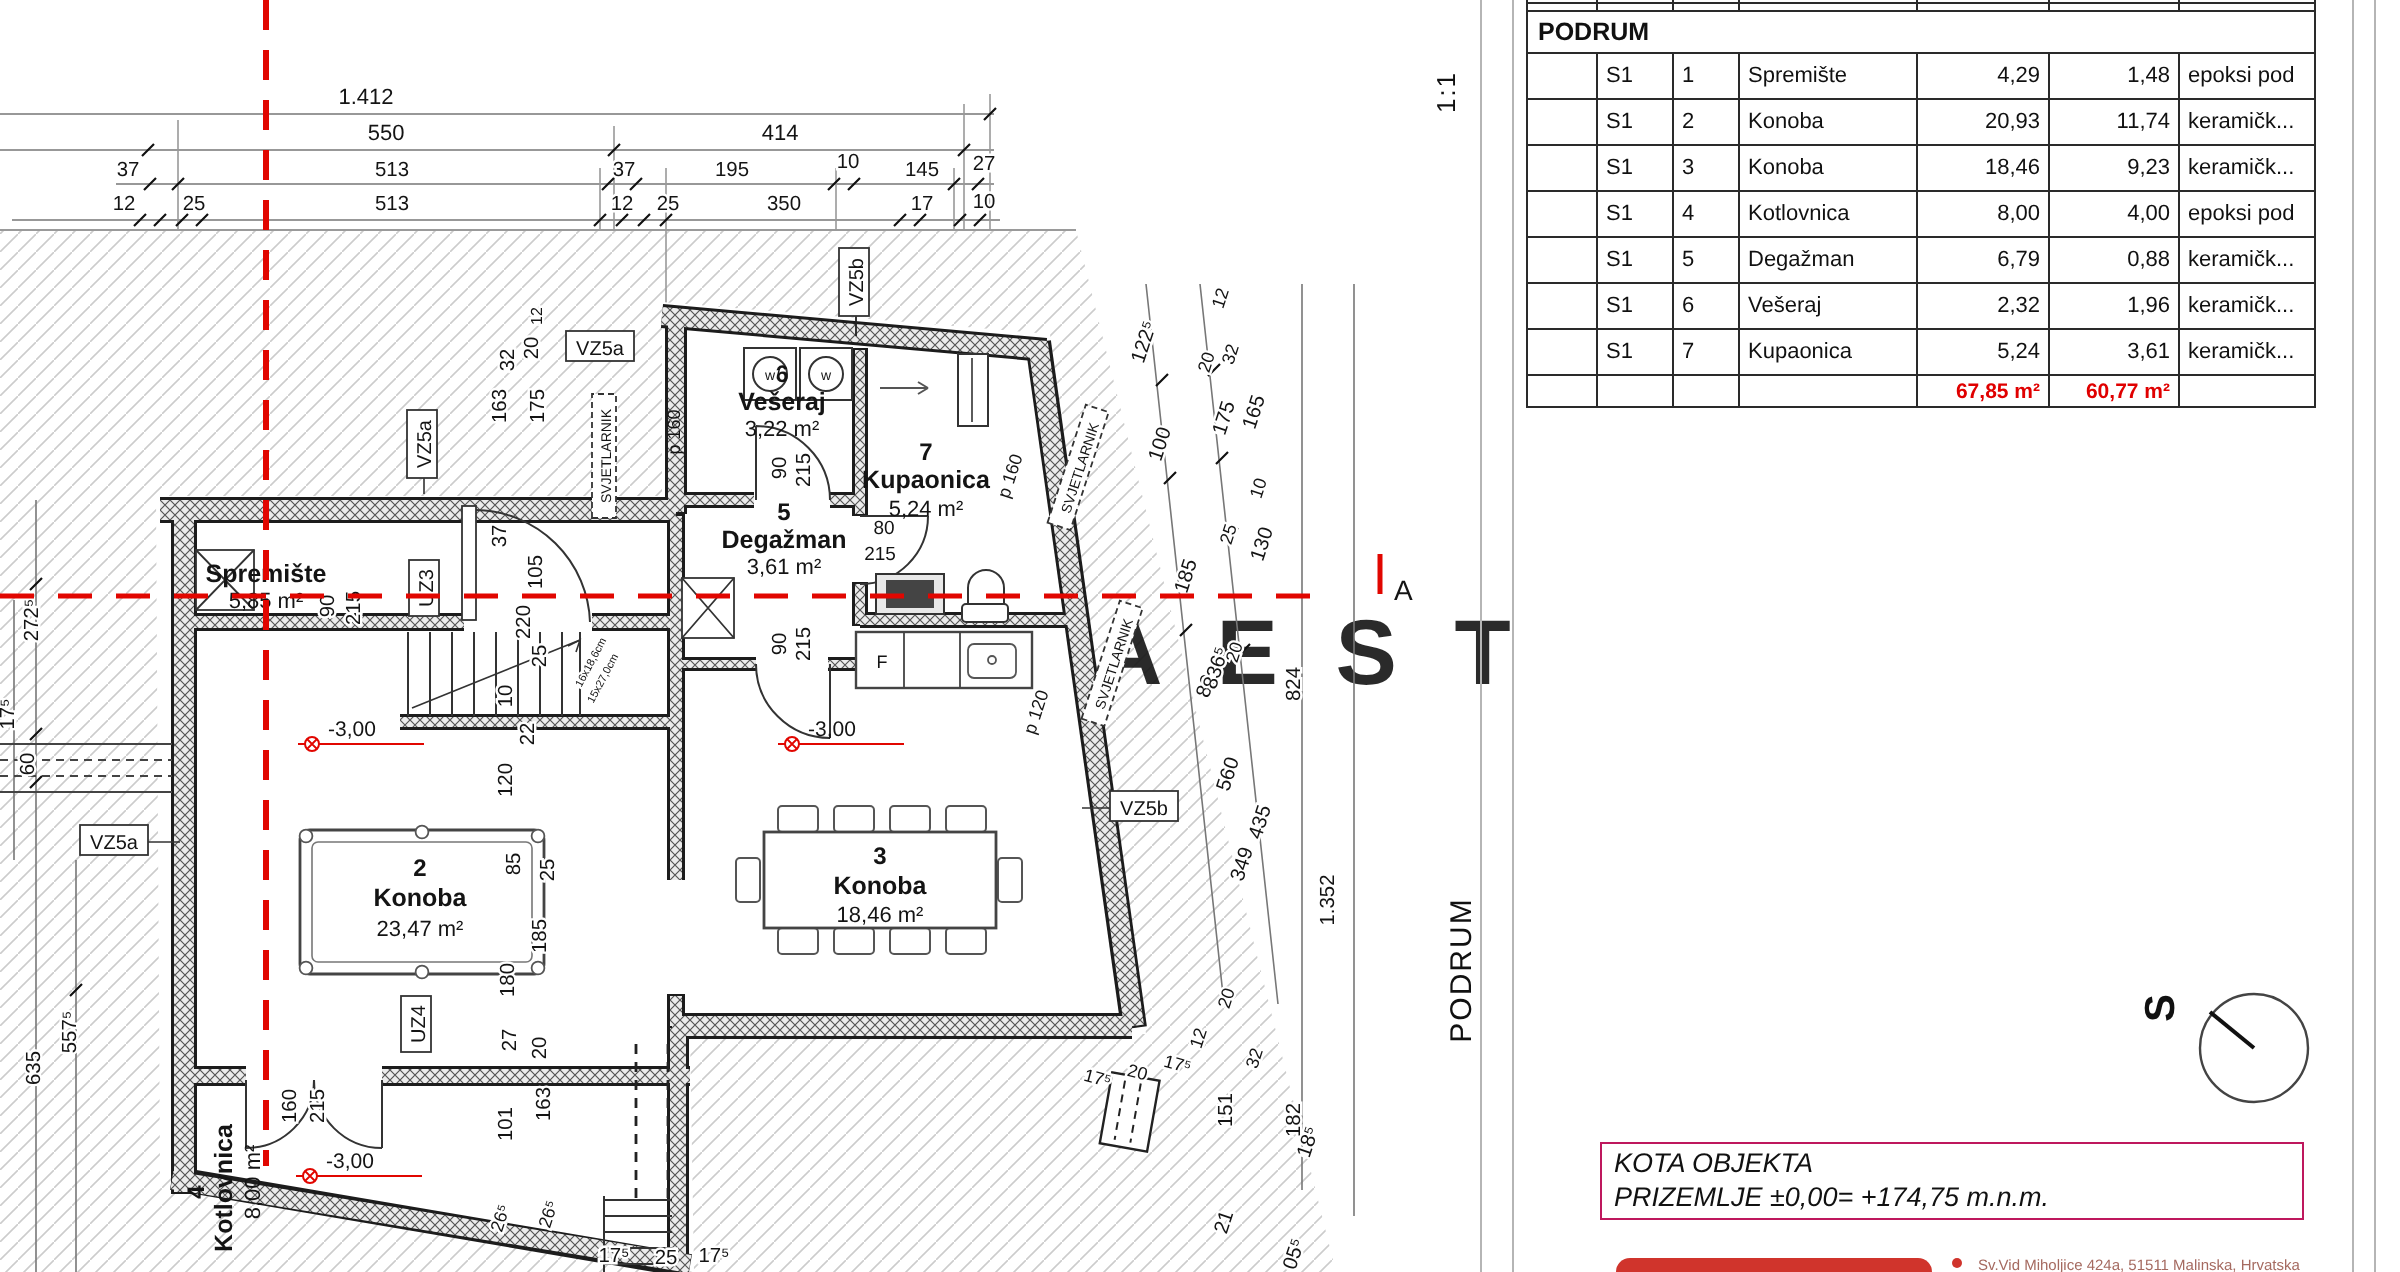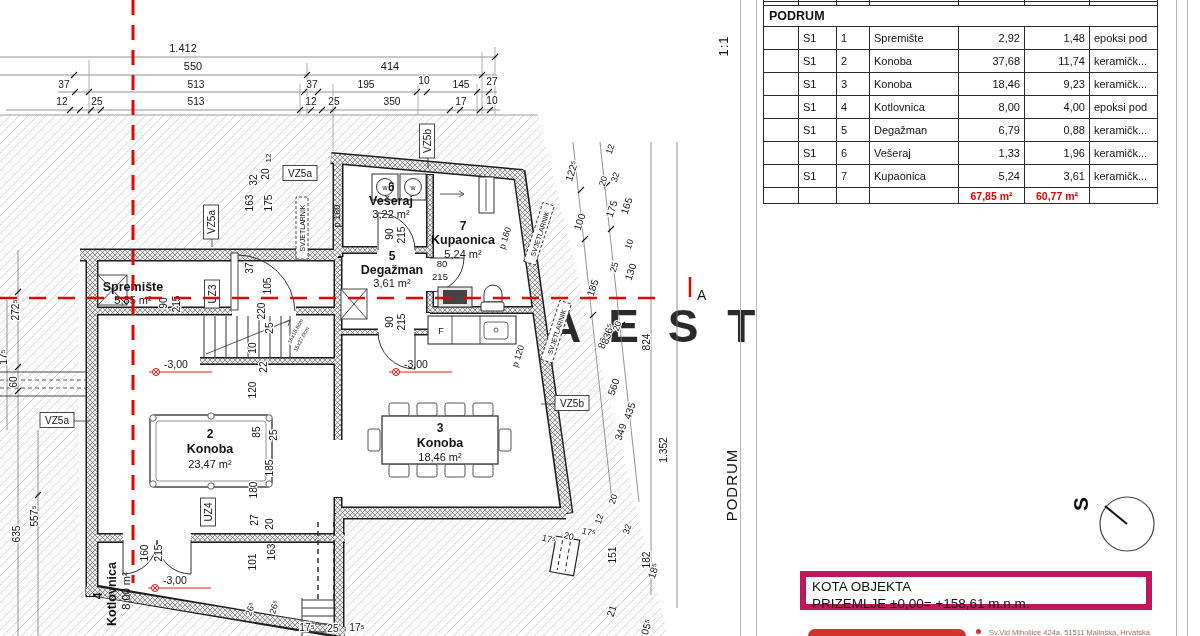--- a/index.html
+++ b/index.html
@@ -10,25 +10,25 @@
   .dim{stroke:#fff;stroke-width:2.4px;paint-order:stroke;fill:#141414;}
   .vline{position:absolute;top:0;width:1px;height:636px;background:#b5b5b5;}
   .stub{position:absolute;top:0;width:1px;height:5px;background:#2a2a2a;}
   
   #roomtable{position:absolute;left:763px;top:5px;border-collapse:collapse;table-layout:fixed;}
   #roomtable td{border:1px solid #2a2a2a;height:22px;padding:0 4px;font-size:11px;
                 white-space:nowrap;overflow:hidden;vertical-align:middle;}
   #roomtable td.hd{font-weight:bold;font-size:12.5px;height:20px;padding-left:5px;}
   #roomtable td.cc{text-align:left;}
   #roomtable td.rr{text-align:right;}
-  #roomtable td.tot{color:#e00000;font-weight:bold;text-align:center;height:15px;font-size:10.5px;}
+  #roomtable td.tot{color:#e00000;font-weight:bold;text-align:right;height:15px;font-size:10.5px;}
   #roomtable td.short{height:15px;}
   
-  #kota{position:absolute;left:800px;top:571px;width:352px;height:39px;border:6px solid #be185d;
-        padding:1px 0 0 6px;box-sizing:border-box;}
+  #kota{position:absolute;left:800px;top:571px;width:352px;height:39px;border:1px solid #be185d;
+        padding:1px 0 0 6px;box-sizing:border-box;font-style:italic;}
   #kota div{font-size:13.5px;line-height:17px;}
   
   .rot{position:absolute;transform:translate(-50%,-50%) rotate(-90deg);white-space:nowrap;}
   #sideTitle{left:731px;top:485px;font-size:15px;letter-spacing:1px;}
   #scaleLbl{left:723px;top:46px;font-size:13px;letter-spacing:1px;}
   #compassS{left:1081px;top:504px;font-size:21px;font-weight:bold;}
   
   #logo{position:absolute;left:808px;top:629px;width:158px;height:15px;background:#d0342c;border-radius:7px;}
   #logodot{position:absolute;left:976px;top:629px;width:5px;height:5px;background:#d0342c;border-radius:50%;}
   #addr{position:absolute;left:989px;top:628px;font-size:7.5px;color:#a56a60;white-space:nowrap;text-align:right;}
@@ -423,30 +423,30 @@
     </colgroup>
   <tbody id="tbl-body">
     <tr>
       <td class="hd" colspan="7">PODRUM</td>
     </tr>
   <tr>
         <td class=""></td>
         <td class="cc">S1</td>
         <td class="cc">1</td>
         <td class="">Spremište</td>
-        <td class="rr">2,92</td>
+        <td class="rr">4,29</td>
         <td class="rr">1,48</td>
         <td class="">epoksi pod</td>
       </tr>
       <tr>
         <td class=""></td>
         <td class="cc">S1</td>
         <td class="cc">2</td>
         <td class="">Konoba</td>
-        <td class="rr">37,68</td>
+        <td class="rr">20,93</td>
         <td class="rr">11,74</td>
         <td class="">keramičk...</td>
       </tr>
       <tr>
         <td class=""></td>
         <td class="cc">S1</td>
         <td class="cc">3</td>
         <td class="">Konoba</td>
         <td class="rr">18,46</td>
         <td class="rr">9,23</td>
@@ -468,21 +468,21 @@
         <td class="">Degažman</td>
         <td class="rr">6,79</td>
         <td class="rr">0,88</td>
         <td class="">keramičk...</td>
       </tr>
       <tr>
         <td class=""></td>
         <td class="cc">S1</td>
         <td class="cc">6</td>
         <td class="">Vešeraj</td>
-        <td class="rr">1,33</td>
+        <td class="rr">2,32</td>
         <td class="rr">1,96</td>
         <td class="">keramičk...</td>
       </tr>
       <tr>
         <td class=""></td>
         <td class="cc">S1</td>
         <td class="cc">7</td>
         <td class="">Kupaonica</td>
         <td class="rr">5,24</td>
         <td class="rr">3,61</td>
@@ -504,21 +504,21 @@
 <div class="stub" style="left:798px"></div>
 <div class="stub" style="left:836px"></div>
 <div class="stub" style="left:869px"></div>
 <div class="stub" style="left:958px"></div>
 <div class="stub" style="left:1024px"></div>
 <div class="stub" style="left:1089px"></div>
 <div class="stub" style="left:1157px"></div>
 
 <div id="kota">
   <div>KOTA OBJEKTA</div>
-  <div>PRIZEMLJE ±0,00= +158,61 m.n.m.</div>
+  <div>PRIZEMLJE ±0,00= +174,75 m.n.m.</div>
 </div>
 
 <svg class="abs" width="66" height="66" style="left:1095px;top:492px">
   <circle cx="32" cy="32" r="27" fill="none" stroke="#444" stroke-width="1.2"></circle>
   <line x1="32" y1="32" x2="10" y2="14" stroke="#111" stroke-width="2"></line>
 </svg>
 <div id="compassS" class="rot">S</div>
 
 <div id="logo"></div>
 <div id="logodot"></div>

